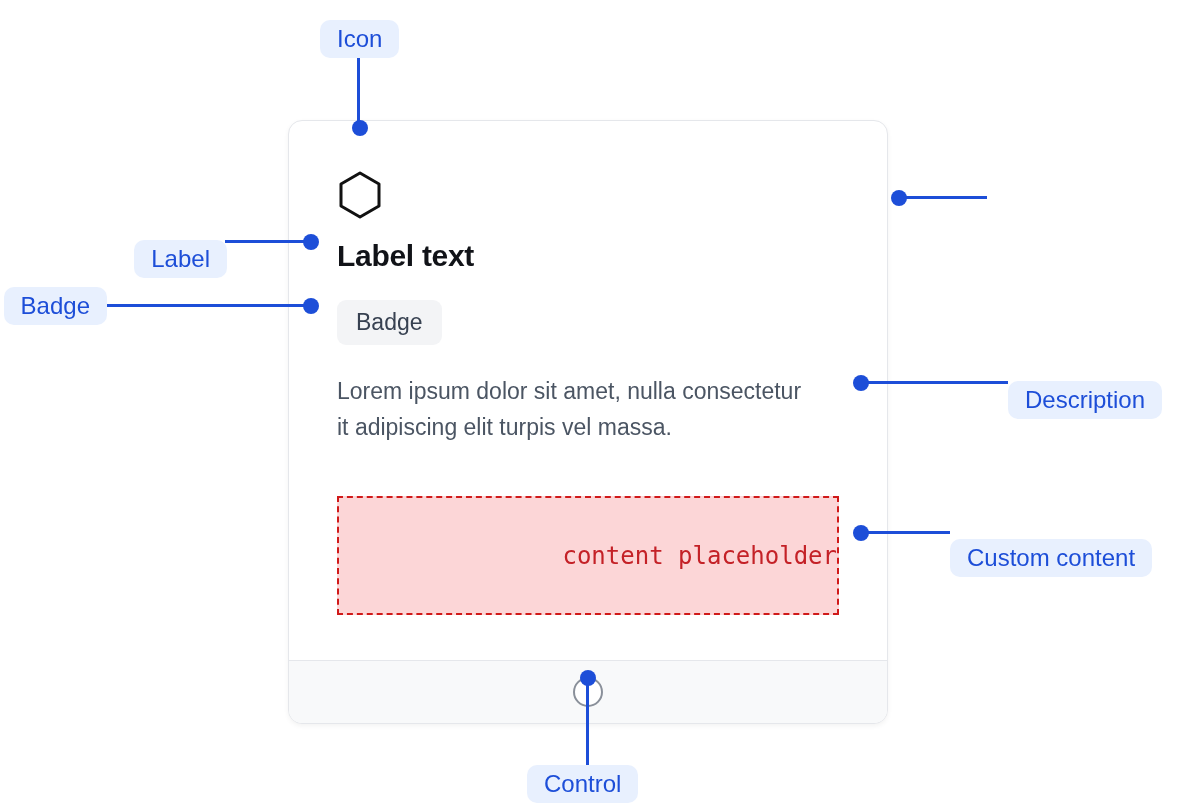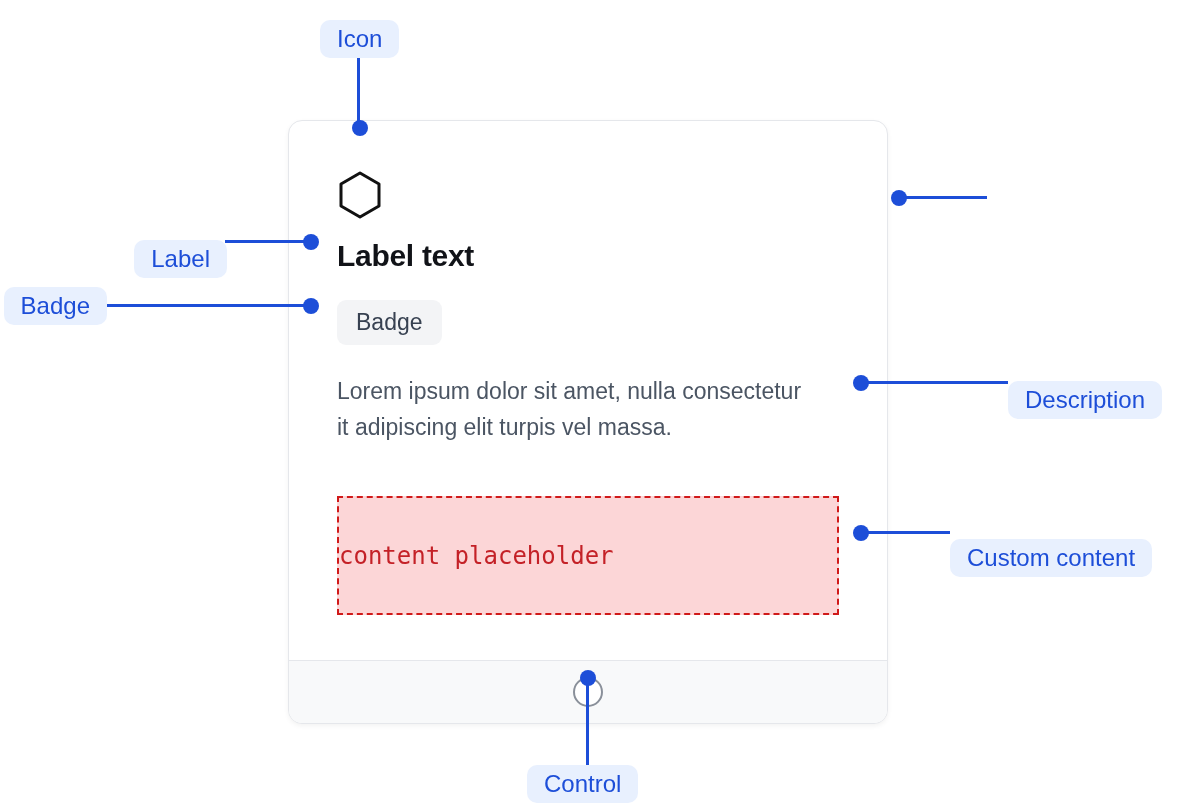--- a/index.html
+++ b/index.html
@@ -58,21 +58,21 @@
   .description {
     position: absolute; left: 48px; top: 252px;
     width: 468px; font-size: 23px; line-height: 36px;
     color: var(--description_text);
   }
   .placeholder-box {
     position: absolute; left: 48px; top: 375px;
     width: 502px; height: 119px;
     background: var(--placeholder_bg);
     border: 2px dashed var(--placeholder_border);
-    display: flex; align-items: center; justify-content: flex-start;
+    display: flex; align-items: center; justify-content: flex-end;
   }
   .placeholder-text {
     font-family: "DejaVu Sans Mono", monospace;
     font-size: 24px; color: var(--placeholder_text); white-space: nowrap;
   }
   .card-footer {
     position: absolute; left: 0; right: 0; bottom: 0; height: 63px;
     background: var(--footer_bg);
     border-top: 1px solid var(--separator);
     border-radius: 0 0 13px 13px;

